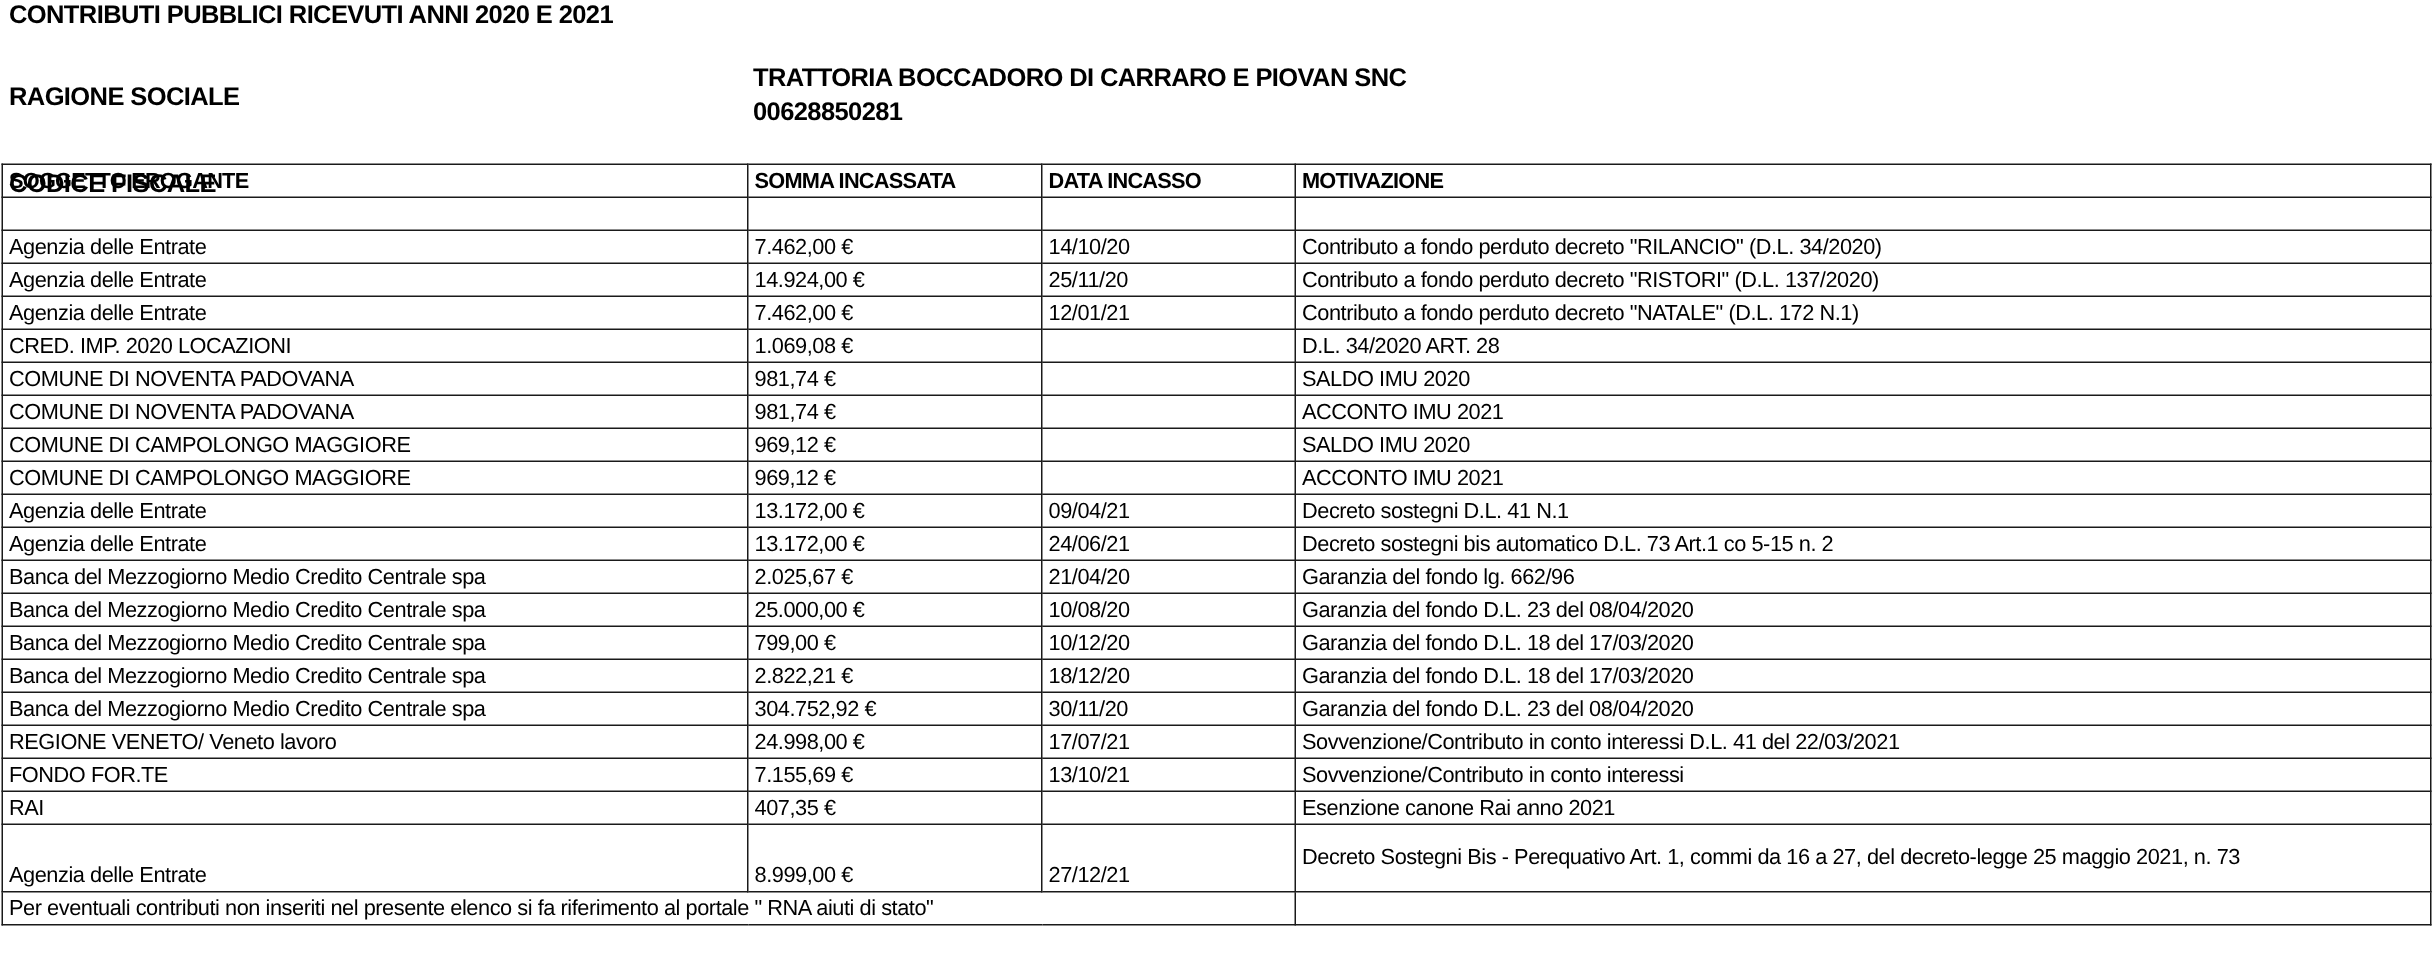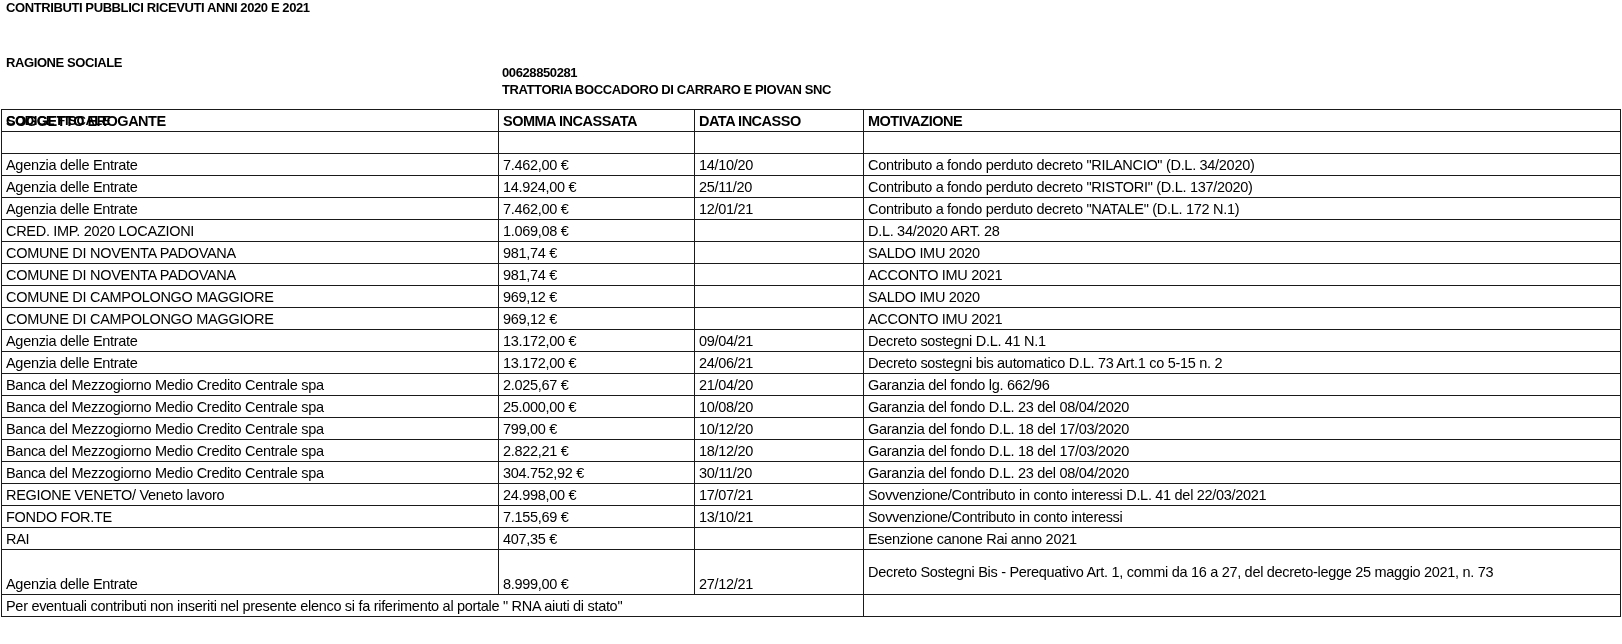--- a/index.html
+++ b/index.html
@@ -1,25 +1,25 @@
 <!DOCTYPE html>
 <html><head>
 <meta charset="utf-8">
 <style>
   html, body { margin: 0; padding: 0; background: #ffffff; }
   body {
     width: 1622px; height: 644px; position: relative; overflow: hidden;
     font-family: "Liberation Sans", sans-serif; color: #000;
     font-size: 14.5px;
   }
-  .hdr { position: absolute; left: 6px; font-weight: bold; font-size: 13px; letter-spacing: -0.4px; white-space: nowrap; }
+  .hdr { position: absolute; left: 6px; font-weight: bold; font-size: 17px; letter-spacing: -0.4px; white-space: nowrap; }
   .title { top: 0px; }
   .lab1 { top: 55px; }
   .lab2 { top: 65px; margin-top: 48px; }
-  .val1 { top: 42px; left: 502px; margin-top: 40px; }
+  .val1 { top: 42px; left: 502px; }
   .val2 { top: 65px; left: 502px; }
 
   table.grid {
     position: absolute; left: 1px; top: 109px;
     border-collapse: collapse; table-layout: fixed;
     width: 1619px;
   }
   table.grid td, table.grid th {
     border: 1.5px solid #1a1a1a;
     padding: 0 4px;

